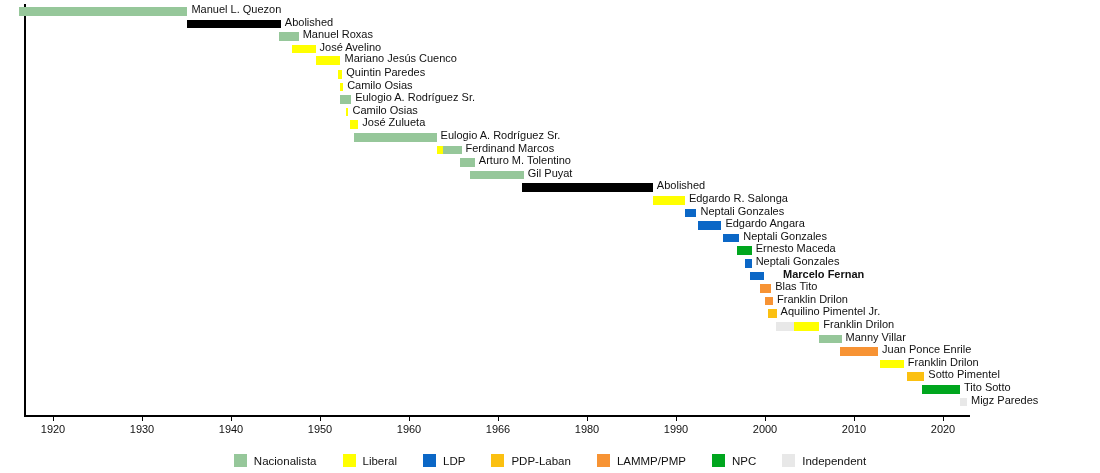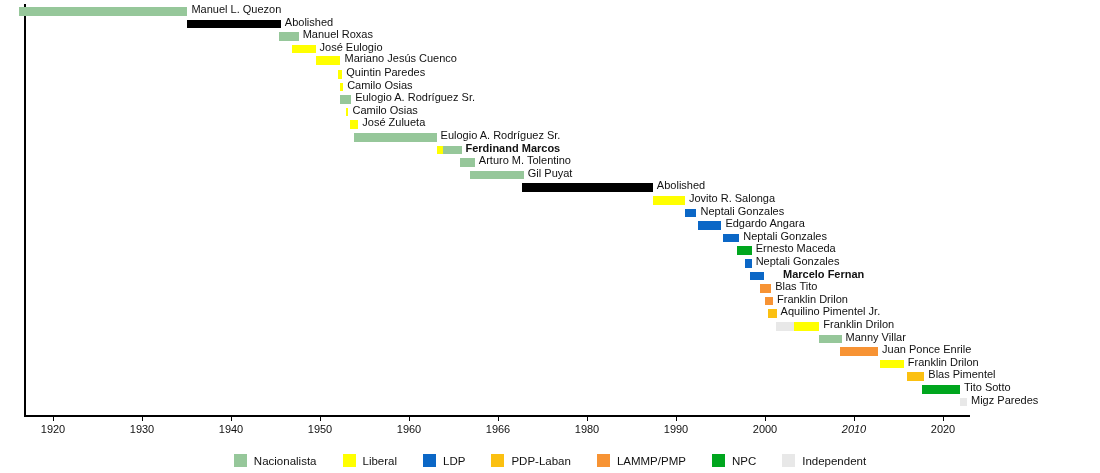--- a/index.html
+++ b/index.html
@@ -123,21 +123,21 @@
         <div class="bar-row" style="top: 17.6px;">
           <div class="bar-seg" style="left: 187.39px; width: 93.45px; background: rgb(0, 0, 0);"></div>
           <span class="bar-label" style="left: 284.84px;">Abolished</span>
         </div>
         <div class="bar-row" style="top: 30.2px; text-align: center;">
           <div class="bar-seg" style="left: 279.06px; width: 19.58px; background: rgb(150, 199, 154);"></div>
           <span class="bar-label" style="left: 302.64px;">Manuel Roxas</span>
         </div>
         <div class="bar-row" style="top: 42.8px;">
           <div class="bar-seg" style="left: 291.52px; width: 24.03px; background: rgb(255, 255, 0);"></div>
-          <span class="bar-label" style="left: 319.55px;">José Eulogio</span>
+          <span class="bar-label" style="left: 319.55px;">José Avelino</span>
         </div>
         <div class="bar-row" style="top: 54px;">
           <div class="bar-seg" style="left: 315.55px; width: 24.92px; background: rgb(255, 255, 0);"></div>
           <span class="bar-label" style="left: 344.47px;">Mariano Jesús Cuenco</span>
         </div>
         <div class="bar-row" style="top: 68px;">
           <div class="bar-seg" style="left: 337.8px; width: 4.45px; background: rgb(255, 255, 0);"></div>
           <span class="bar-label" style="left: 346.25px;">Quintin Paredes</span>
         </div>
         <div class="bar-row" style="top: 80.6px;">
@@ -156,37 +156,37 @@
           <div class="bar-seg" style="left: 350.26px; width: 8.01px; background: rgb(255, 255, 0);"></div>
           <span class="bar-label" style="left: 362.27px;">José Zulueta</span>
         </div>
         <div class="bar-row" style="top: 131px;">
           <div class="bar-seg" style="left: 353.82px; width: 82.77px; background: rgb(150, 199, 154);"></div>
           <span class="bar-label" style="left: 440.59px;">Eulogio A. Rodríguez Sr.</span>
         </div>
         <div class="bar-row" style="top: 143.6px;">
           <div class="bar-seg" style="left: 436.59px; width: 6.23px; background: rgb(255, 255, 0);"></div>
           <div class="bar-seg" style="left: 442.82px; width: 18.69px; background: rgb(150, 199, 154);"></div>
-          <span class="bar-label" style="left: 465.51px; font-weight: bold;">Ferdinand Marcos</span>
+          <span class="bar-label" style="left: 465.51px;">Ferdinand Marcos</span>
         </div>
         <div class="bar-row" style="top: 156.2px;">
           <div class="bar-seg" style="left: 459.73px; width: 15.13px; background: rgb(150, 199, 154);"></div>
           <span class="bar-label" style="left: 478.86px;">Arturo M. Tolentino</span>
         </div>
         <div class="bar-row" style="top: 168.8px;">
           <div class="bar-seg" style="left: 470.41px; width: 53.4px; background: rgb(150, 199, 154);"></div>
           <span class="bar-label" style="left: 527.81px;">Gil Puyat</span>
         </div>
         <div class="bar-row" style="top: 181.4px;">
           <div class="bar-seg" style="left: 522.03px; width: 130.83px; background: rgb(0, 0, 0);"></div>
           <span class="bar-label" style="left: 656.86px;">Abolished</span>
         </div>
         <div class="bar-row" style="top: 194px;">
           <div class="bar-seg" style="left: 652.86px; width: 32.04px; background: rgb(255, 255, 0);"></div>
-          <span class="bar-label" style="left: 688.9px;">Jovito R. Salonga</span>
+          <span class="bar-label" style="left: 688.9px;">Edgardo R. Salonga</span>
         </div>
         <div class="bar-row" style="top: 206.6px;">
           <div class="bar-seg" style="left: 684.9px; width: 11.57px; background: rgb(11, 103, 198);"></div>
           <span class="bar-label" style="left: 700.47px;">Neptali Gonzales</span>
         </div>
         <div class="bar-row" style="top: 219.2px;">
           <div class="bar-seg" style="left: 698.25px; width: 23.14px; background: rgb(11, 103, 198);"></div>
           <span class="bar-label" style="left: 725.39px;">Edgardo Angara</span>
         </div>
         <div class="bar-row" style="top: 231.8px;">
@@ -229,21 +229,21 @@
         <div class="bar-row" style="top: 345.2px;">
           <div class="bar-seg" style="left: 839.76px; width: 38.27px; background: rgb(247, 147, 52);"></div>
           <span class="bar-label" style="left: 882.03px;">Juan Ponce Enrile</span>
         </div>
         <div class="bar-row" style="top: 357.8px;">
           <div class="bar-seg" style="left: 879.81px; width: 24.03px; background: rgb(255, 255, 0);"></div>
           <span class="bar-label" style="left: 907.84px;">Franklin Drilon</span>
         </div>
         <div class="bar-row" style="top: 370.4px;">
           <div class="bar-seg" style="left: 906.51px; width: 17.8px; background: rgb(251, 192, 17);"></div>
-          <span class="bar-label" style="left: 928.31px;">Blas Pimentel</span>
+          <span class="bar-label" style="left: 928.31px;">Sotto Pimentel</span>
         </div>
         <div class="bar-row" style="top: 383px;">
           <div class="bar-seg" style="left: 921.64px; width: 38.27px; background: rgb(0, 166, 30);"></div>
           <span class="bar-label" style="left: 963.91px;">Tito Sotto</span>
         </div>
         <div class="bar-row" style="top: 395.6px;">
           <div class="bar-seg" style="left: 959.91px; width: 7.12px; background: rgb(232, 232, 232);"></div>
           <span class="bar-label" style="left: 971.03px;">Migz Paredes</span>
         </div>
       </div>
@@ -260,21 +260,21 @@
         <div class="tick-label" style="left: 409px;">1960</div>
         <div class="tick-mark" style="left: 498px;"></div>
         <div class="tick-label" style="left: 498px;">1966</div>
         <div class="tick-mark" style="left: 587px;"></div>
         <div class="tick-label" style="left: 587px; text-align: center;">1980</div>
         <div class="tick-mark" style="left: 676px;"></div>
         <div class="tick-label" style="left: 676px;">1990</div>
         <div class="tick-mark" style="left: 765px;"></div>
         <div class="tick-label" style="left: 765px;">2000</div>
         <div class="tick-mark" style="left: 854px;"></div>
-        <div class="tick-label" style="left: 854px; font-style: italic;">2010</div>
+        <div class="tick-label" style="left: 854px;">2010</div>
         <div class="tick-mark" style="left: 943px;"></div>
         <div class="tick-label" style="left: 943px;">2020</div>
       </div>
   </div>
 
   <div id="legend">
       <div class="legend-item">
         <span class="legend-swatch" style="background: rgb(150, 199, 154);"></span>
         <span class="legend-text">Nacionalista</span>
       </div>

